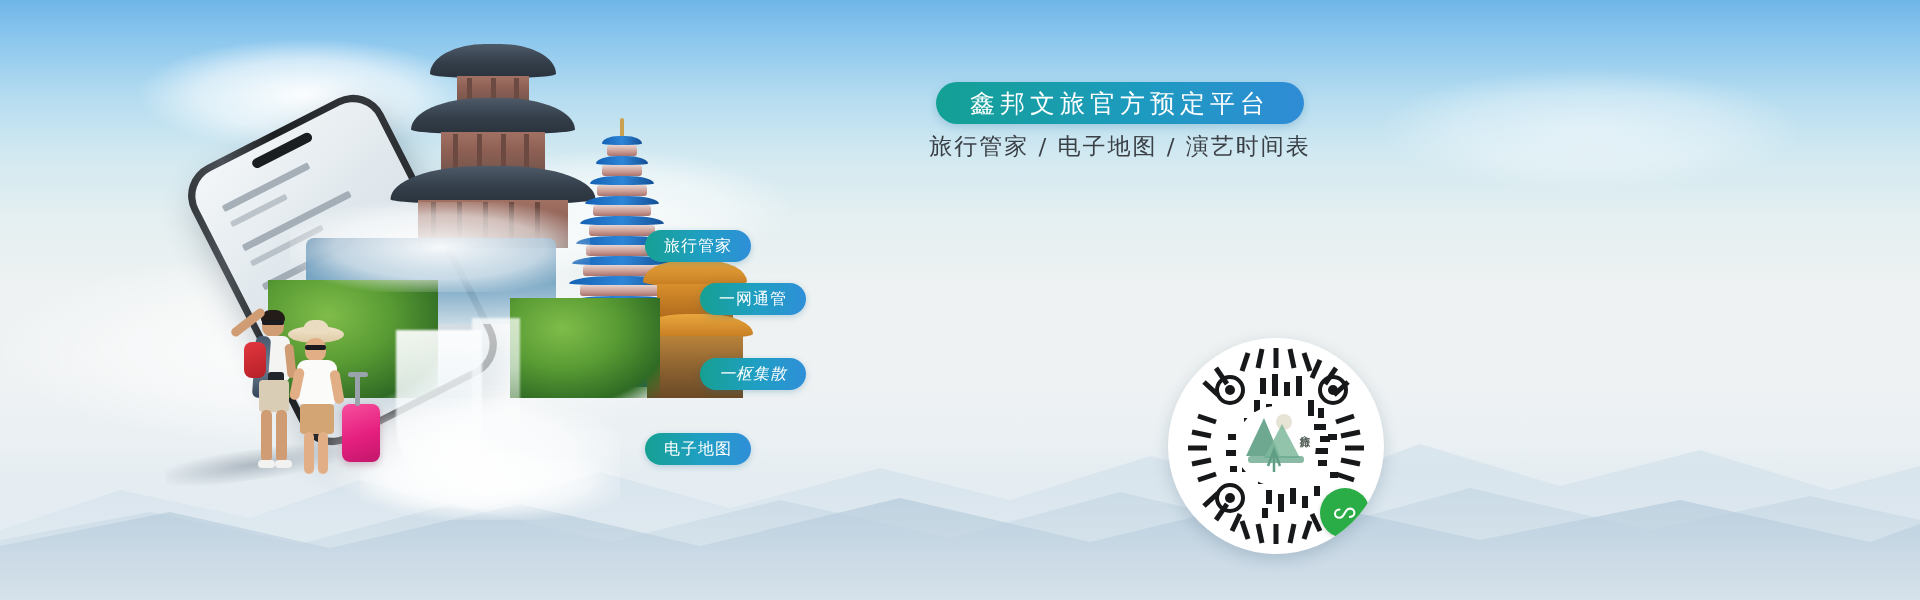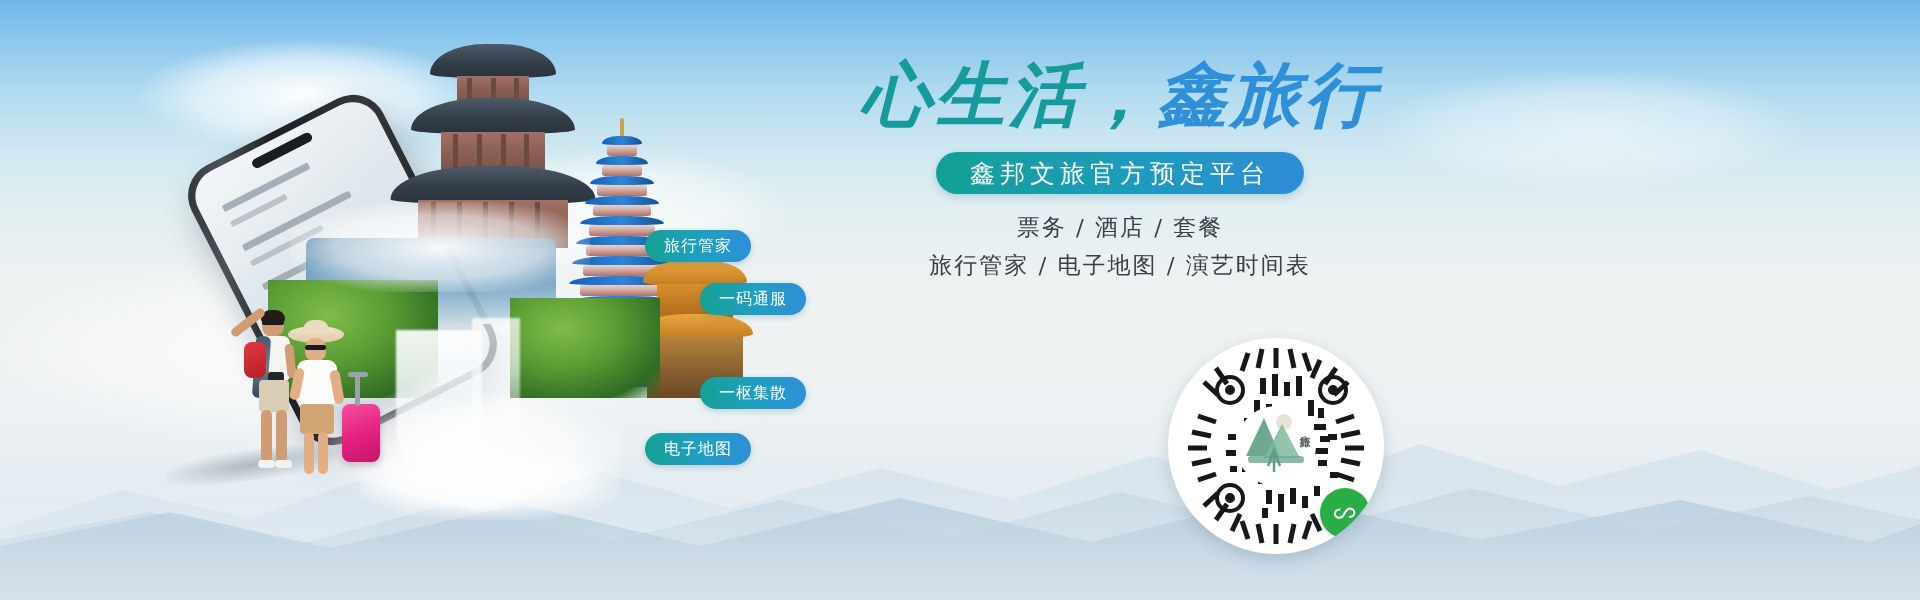--- a/index.html
+++ b/index.html
@@ -377,40 +377,36 @@
                   box-shadow:0 3px 7px rgba(120,20,70,.25);"></div>
       <div style="position:absolute;left:155px;top:74px;width:5px;height:32px;background:#9aa3ab;border-radius:3px;"></div>
       <div style="position:absolute;left:148px;top:72px;width:20px;height:5px;background:#9aa3ab;border-radius:3px;"></div>
     </div>
   </div>
 
   <div class="feat-pill" style="left:645px;top:230px;">
     <span>旅行管家</span>
   </div>
   <div class="feat-pill" style="left:700px;top:283px;">
-    <span>一码通服</span>
-  </div>
-  <div class="feat-pill" style="left:700px;top:377px;">
+    <span>一网通管</span>
+  </div>
+  <div class="feat-pill" style="left:700px;top:358px;font-style:italic;">
     <span>一枢集散</span>
   </div>
   <div class="feat-pill" style="left:645px;top:433px;">
     <span>电子地图</span>
   </div>
 
   <div id="right">
 
-    <div class="headline">
-      <span class="hl-a">心生活</span><span class="hl-comma">，</span><span class="hl-b">鑫旅行</span>
-    </div>
 
     <div class="main-pill">
       <span>鑫邦文旅官方预定平台</span>
     </div>
 
-    <div class="svc l1">票务 / 酒店 / 套餐</div>
     <div class="svc l2">旅行管家 / 电子地图 / 演艺时间表</div>
   </div>
 
   <div id="qr-wrap">
     <div class="qr-circle">
 
       <svg width="216" height="216" viewBox="0 0 216 216">
         <g fill="#17181a">
 
           <g>

